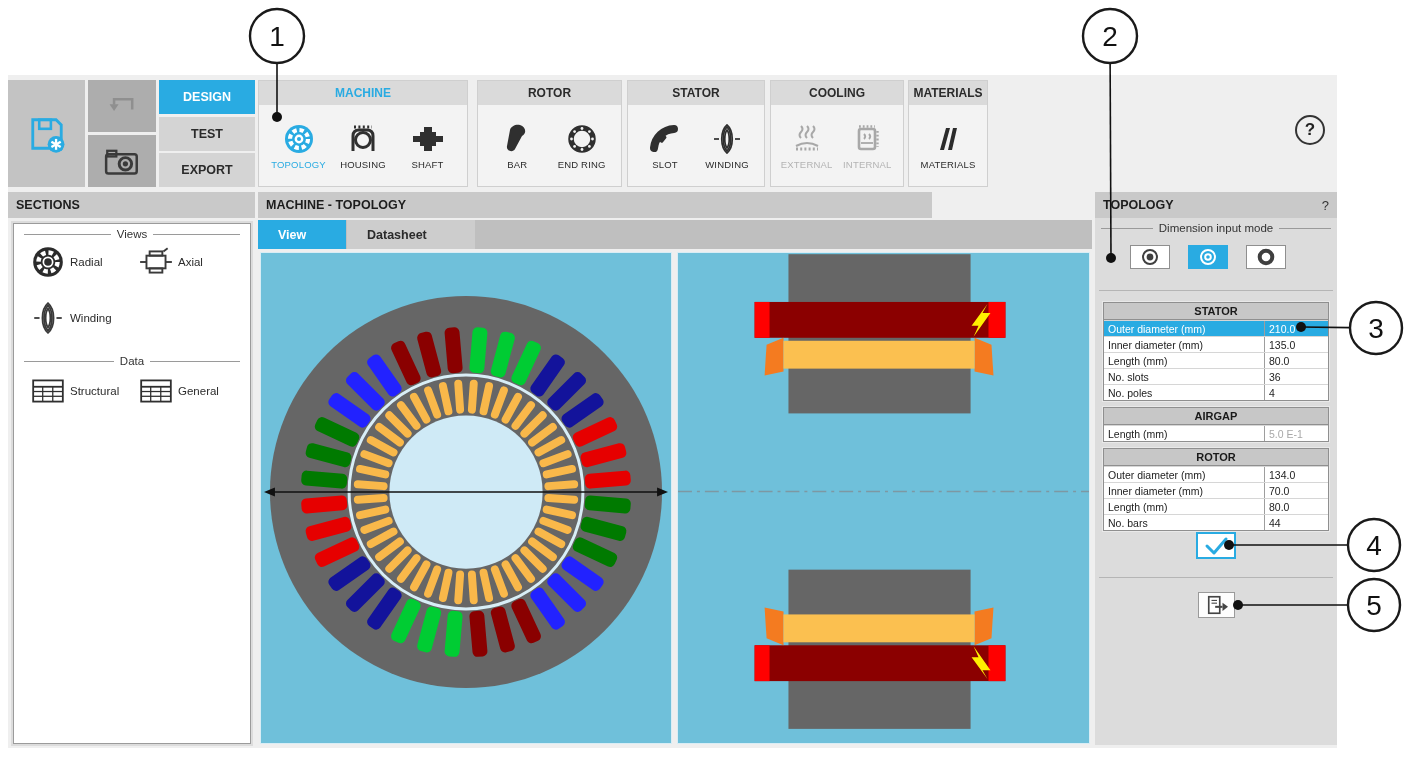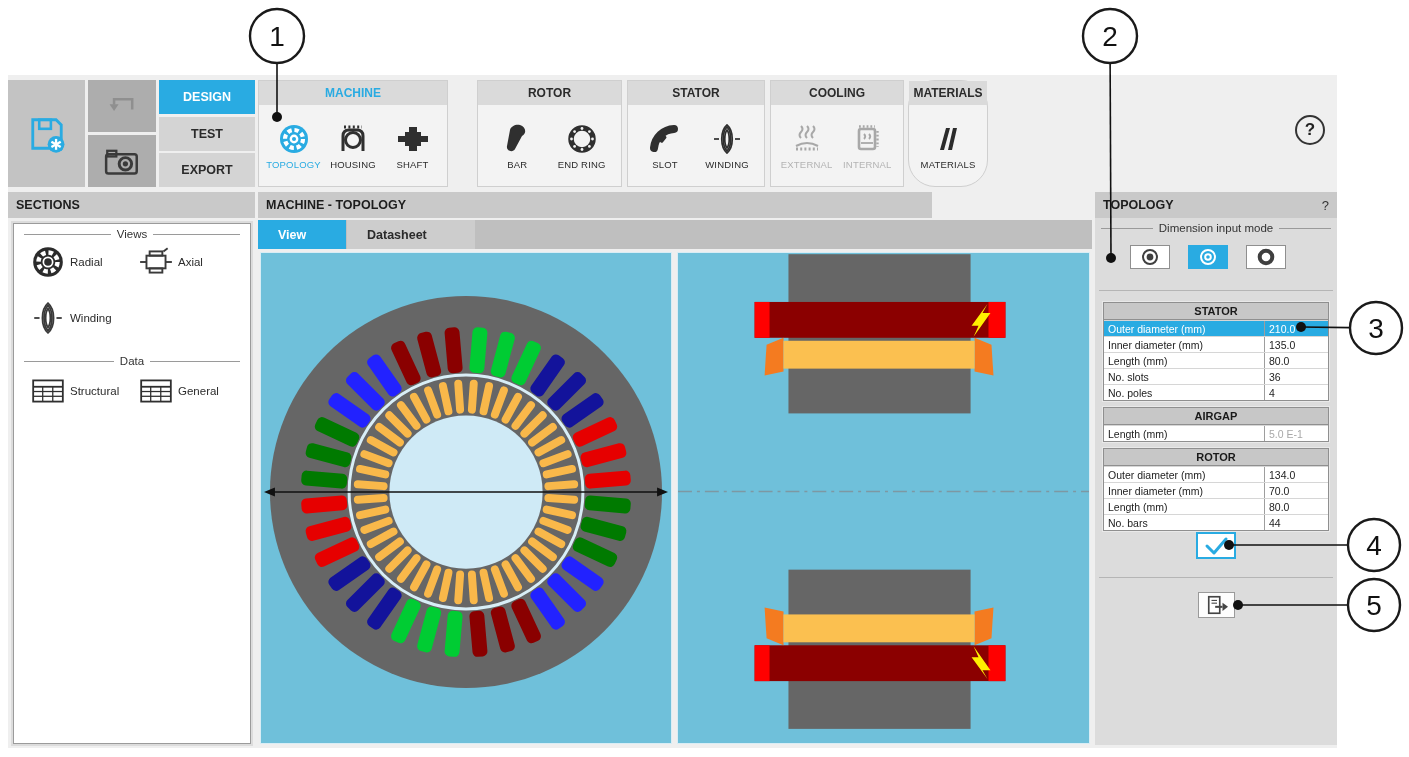--- a/index.html
+++ b/index.html
@@ -122,21 +122,21 @@
       <rect x="4" y="6" width="8" height="5" fill="none" stroke="#3a3a3a" stroke-width="2"></rect>
       <rect x="3" y="9" width="27" height="17" rx="2" fill="none" stroke="#3a3a3a" stroke-width="2.2"></rect>
       <circle cx="20" cy="17.5" r="5.5" fill="none" stroke="#3a3a3a" stroke-width="2.6"></circle>
       <circle cx="20" cy="17.5" r="2.3" fill="#3a3a3a"></circle>
     </svg>
   </div>
   <div class="abs mode-tab active" style="top:80px;">DESIGN</div>
   <div class="abs mode-tab" style="top:117px;">TEST</div>
   <div class="abs mode-tab" style="top:153px;">EXPORT</div>
 
-  <div class="abs group" style="left:258px;width:190px;">
+  <div class="abs group" style="left:258px;width:210px;">
     <div class="group-h blue">MACHINE</div>
     <div class="group-body">
       <div class="titem active">
         <svg width="34" height="34" viewBox="0 0 34 34">
           <circle cx="17" cy="17" r="14" fill="#29abe2"></circle>
           <circle cx="17" cy="17" r="9" fill="none" stroke="#fff" stroke-width="4.2" stroke-dasharray="4.3 2.8"></circle>
           <circle cx="17" cy="17" r="4.4" fill="#fff"></circle>
           <circle cx="17" cy="17" r="2" fill="#29abe2"></circle>
         </svg>
         <span class="lbl">TOPOLOGY</span>
@@ -234,21 +234,21 @@
           <line x1="9" y1="4.5" x2="25" y2="4.5" stroke="#a8a8a8" stroke-width="2.4" stroke-dasharray="1.8 2"></line>
           <line x1="27.5" y1="9" x2="27.5" y2="25" stroke="#a8a8a8" stroke-width="2.4" stroke-dasharray="1.8 2"></line>
           <path d="M14 12 q2.5 2.5 0 5 M19 12 q2.5 2.5 0 5" fill="none" stroke="#a8a8a8" stroke-width="1.8"></path>
           <line x1="11" y1="21" x2="23" y2="21" stroke="#a8a8a8" stroke-width="1.8"></line>
         </svg>
         <span class="lbl">INTERNAL</span>
       </div>
     </div>
   </div>
 
-  <div class="abs group" style="left:908px;width:80px;border-radius:27px;">
+  <div class="abs group" style="left:908px;width:80px;">
     <div class="group-h">MATERIALS</div>
     <div class="group-body">
       <div class="titem">
         <svg width="34" height="34" viewBox="0 0 34 34">
           <polygon points="9,28 15,6 19,6 13,28" fill="#2b2b2b"></polygon>
           <polygon points="17,28 22,6 26,6 21,28" fill="#2b2b2b"></polygon>
         </svg>
         <span class="lbl">MATERIALS</span>
       </div>
     </div>

